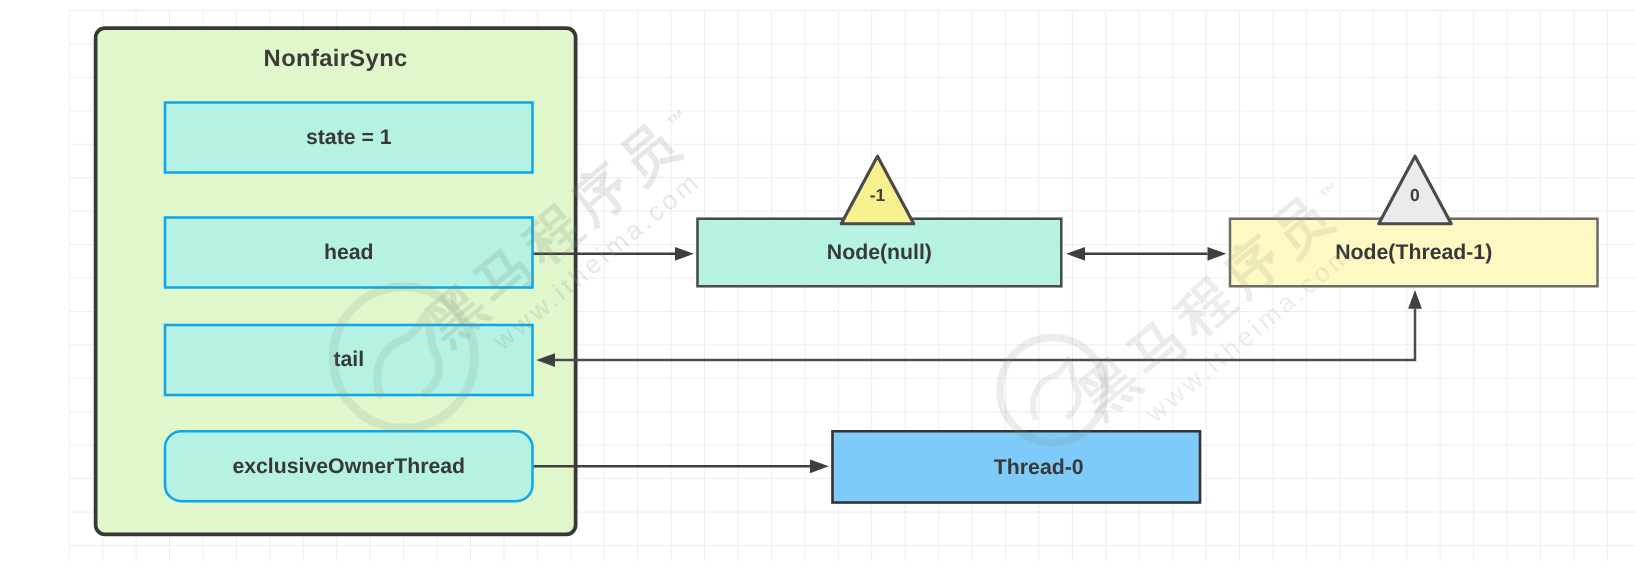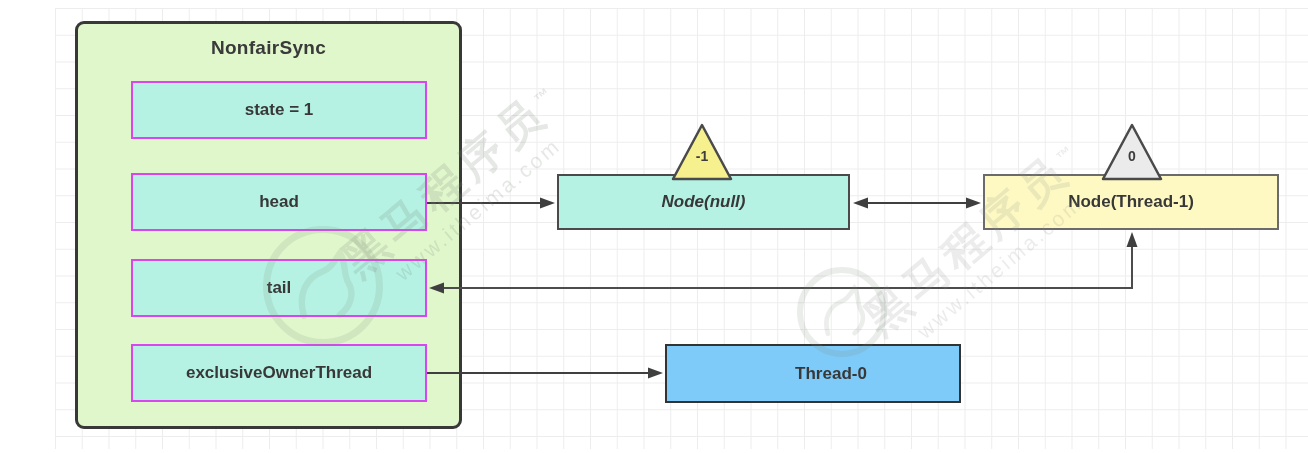--- a/index.html
+++ b/index.html
@@ -21,21 +21,21 @@
   }
   .class-title{
     position:absolute; left:75px; top:37px; width:387px; text-align:center;
     font-weight:bold; font-size:19px; color:#3a3a3a; letter-spacing:0.3px;
   }
   .field,.nodebox,.threadbox{
     position:absolute; box-sizing:border-box;
     display:flex; align-items:center; justify-content:center;
     font-weight:bold; font-size:17px; color:#383838;
   }
-  .field{ left:131px; width:296px; height:58px; border:2px solid #d946ef;text-align:center; }
+  .field{ left:131px; width:296px; height:58px; border:2px solid #0ea5e9;text-align:center; }
   .nodebox{ height:56px; top:174px; border:2px solid #4a4a4a; }
   .node-null{ left:557px; width:293px; }
   .node-thread{ left:983px; width:296px; border-color:#6b6b6b; }
   .threadbox{ left:665px; top:344px; width:296px; height:59px; border:2px solid #333; }
   .overlay{ position:absolute; left:0; top:0; width:1308px; height:453px; }
   .wait-label{
     position:absolute; width:28px; text-align:center;
     font-weight:bold; font-size:14px; color:#3d3d3d; top:148px;
   }
   .wm-text{
@@ -70,25 +70,25 @@
 
   <div class="field" style="top: 81px; background-color: rgb(181, 242, 227);">
     <span>state = 1</span>
   </div>
   <div class="field" style="top: 259px; background-color: rgb(181, 242, 227);">
     <span>tail</span>
   </div>
   <div class="field" style="top: 173px; background-color: rgb(181, 242, 227);">
     <span>head</span>
   </div>
-  <div class="field" style="top: 344px; background-color: rgb(181, 242, 227);">
+  <div class="field" style="top: 344px; background-color: rgb(181, 242, 227); border-radius: 14px;">
     <span>exclusiveOwnerThread</span>
   </div>
 
-  <div class="nodebox node-null" style="background-color: rgb(181, 242, 227); font-style: italic;">
+  <div class="nodebox node-null" style="background-color: rgb(181, 242, 227);">
     <span>Node(null)</span>
   </div>
   <div class="nodebox node-thread" style="background-color: #fef9c3;">
     <span>Node(Thread-1)</span>
   </div>
 
   <div class="threadbox" style="background-color: rgb(126, 202, 248); padding-left: 36px;">
     <span>Thread-0</span>
   </div>
 

